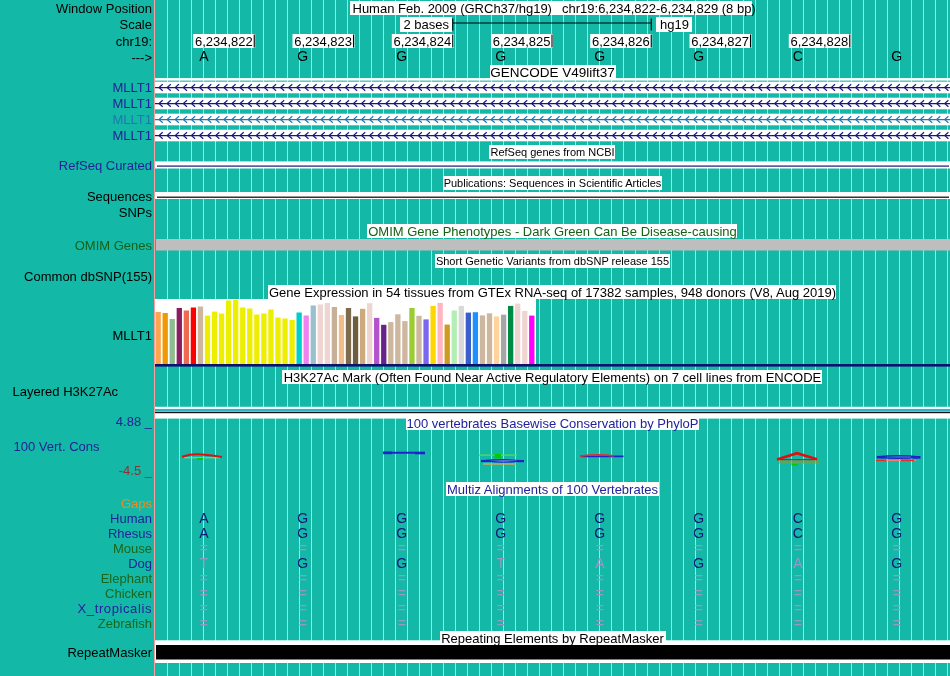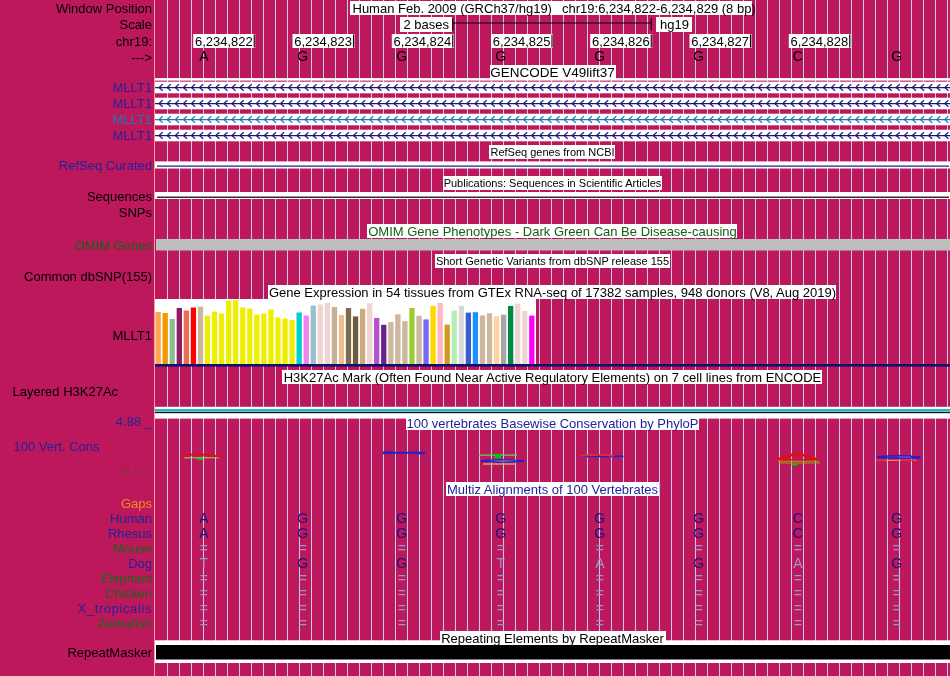--- a/index.html
+++ b/index.html
@@ -1,16 +1,16 @@
 <!DOCTYPE html>
 <html><head>
 <meta charset="utf-8">
 <style>
 html,body{margin:0;padding:0;background:#fff;}
-#page{position:relative;width:950px;height:676px;background:#be185d;overflow:hidden;
+#page{position:relative;width:950px;height:676px;background:#14b8a6;overflow:hidden;
 font-family:"Liberation Sans",sans-serif;}
 svg text{font-family:"Liberation Sans",sans-serif;}
 </style>
 </head>
 <body>
 <div id="page">
 <svg width="950" height="676" viewBox="0 0 950 676">
 <path d="M167.5 0V676 M179.5 0V676 M191.5 0V676 M203.5 0V676 M215.5 0V676 M227.5 0V676 M239.5 0V676 M251.5 0V676 M263.5 0V676 M275.5 0V676 M287.5 0V676 M299.5 0V676 M311.5 0V676 M323.5 0V676 M335.5 0V676 M347.5 0V676 M359.5 0V676 M371.5 0V676 M383.5 0V676 M395.5 0V676 M407.5 0V676 M419.5 0V676 M431.5 0V676 M443.5 0V676 M455.5 0V676 M467.5 0V676 M479.5 0V676 M491.5 0V676 M503.5 0V676 M515.5 0V676 M527.5 0V676 M539.5 0V676 M551.5 0V676 M563.5 0V676 M575.5 0V676 M587.5 0V676 M599.5 0V676 M611.5 0V676 M623.5 0V676 M635.5 0V676 M647.5 0V676 M659.5 0V676 M671.5 0V676 M683.5 0V676 M695.5 0V676 M707.5 0V676 M719.5 0V676 M731.5 0V676 M743.5 0V676 M755.5 0V676 M767.5 0V676 M779.5 0V676 M791.5 0V676 M803.5 0V676 M815.5 0V676 M827.5 0V676 M839.5 0V676 M851.5 0V676 M863.5 0V676 M875.5 0V676 M887.5 0V676 M899.5 0V676 M911.5 0V676 M923.5 0V676 M935.5 0V676 M947.5 0V676" stroke="#cbcbf1" stroke-width="1" fill="none"></path>
 <rect x="155" y="78.1" width="795" height="2.5" fill="#ffffff"></rect>
 <rect x="155" y="81.7" width="795" height="11.6" fill="#ffffff"></rect>

